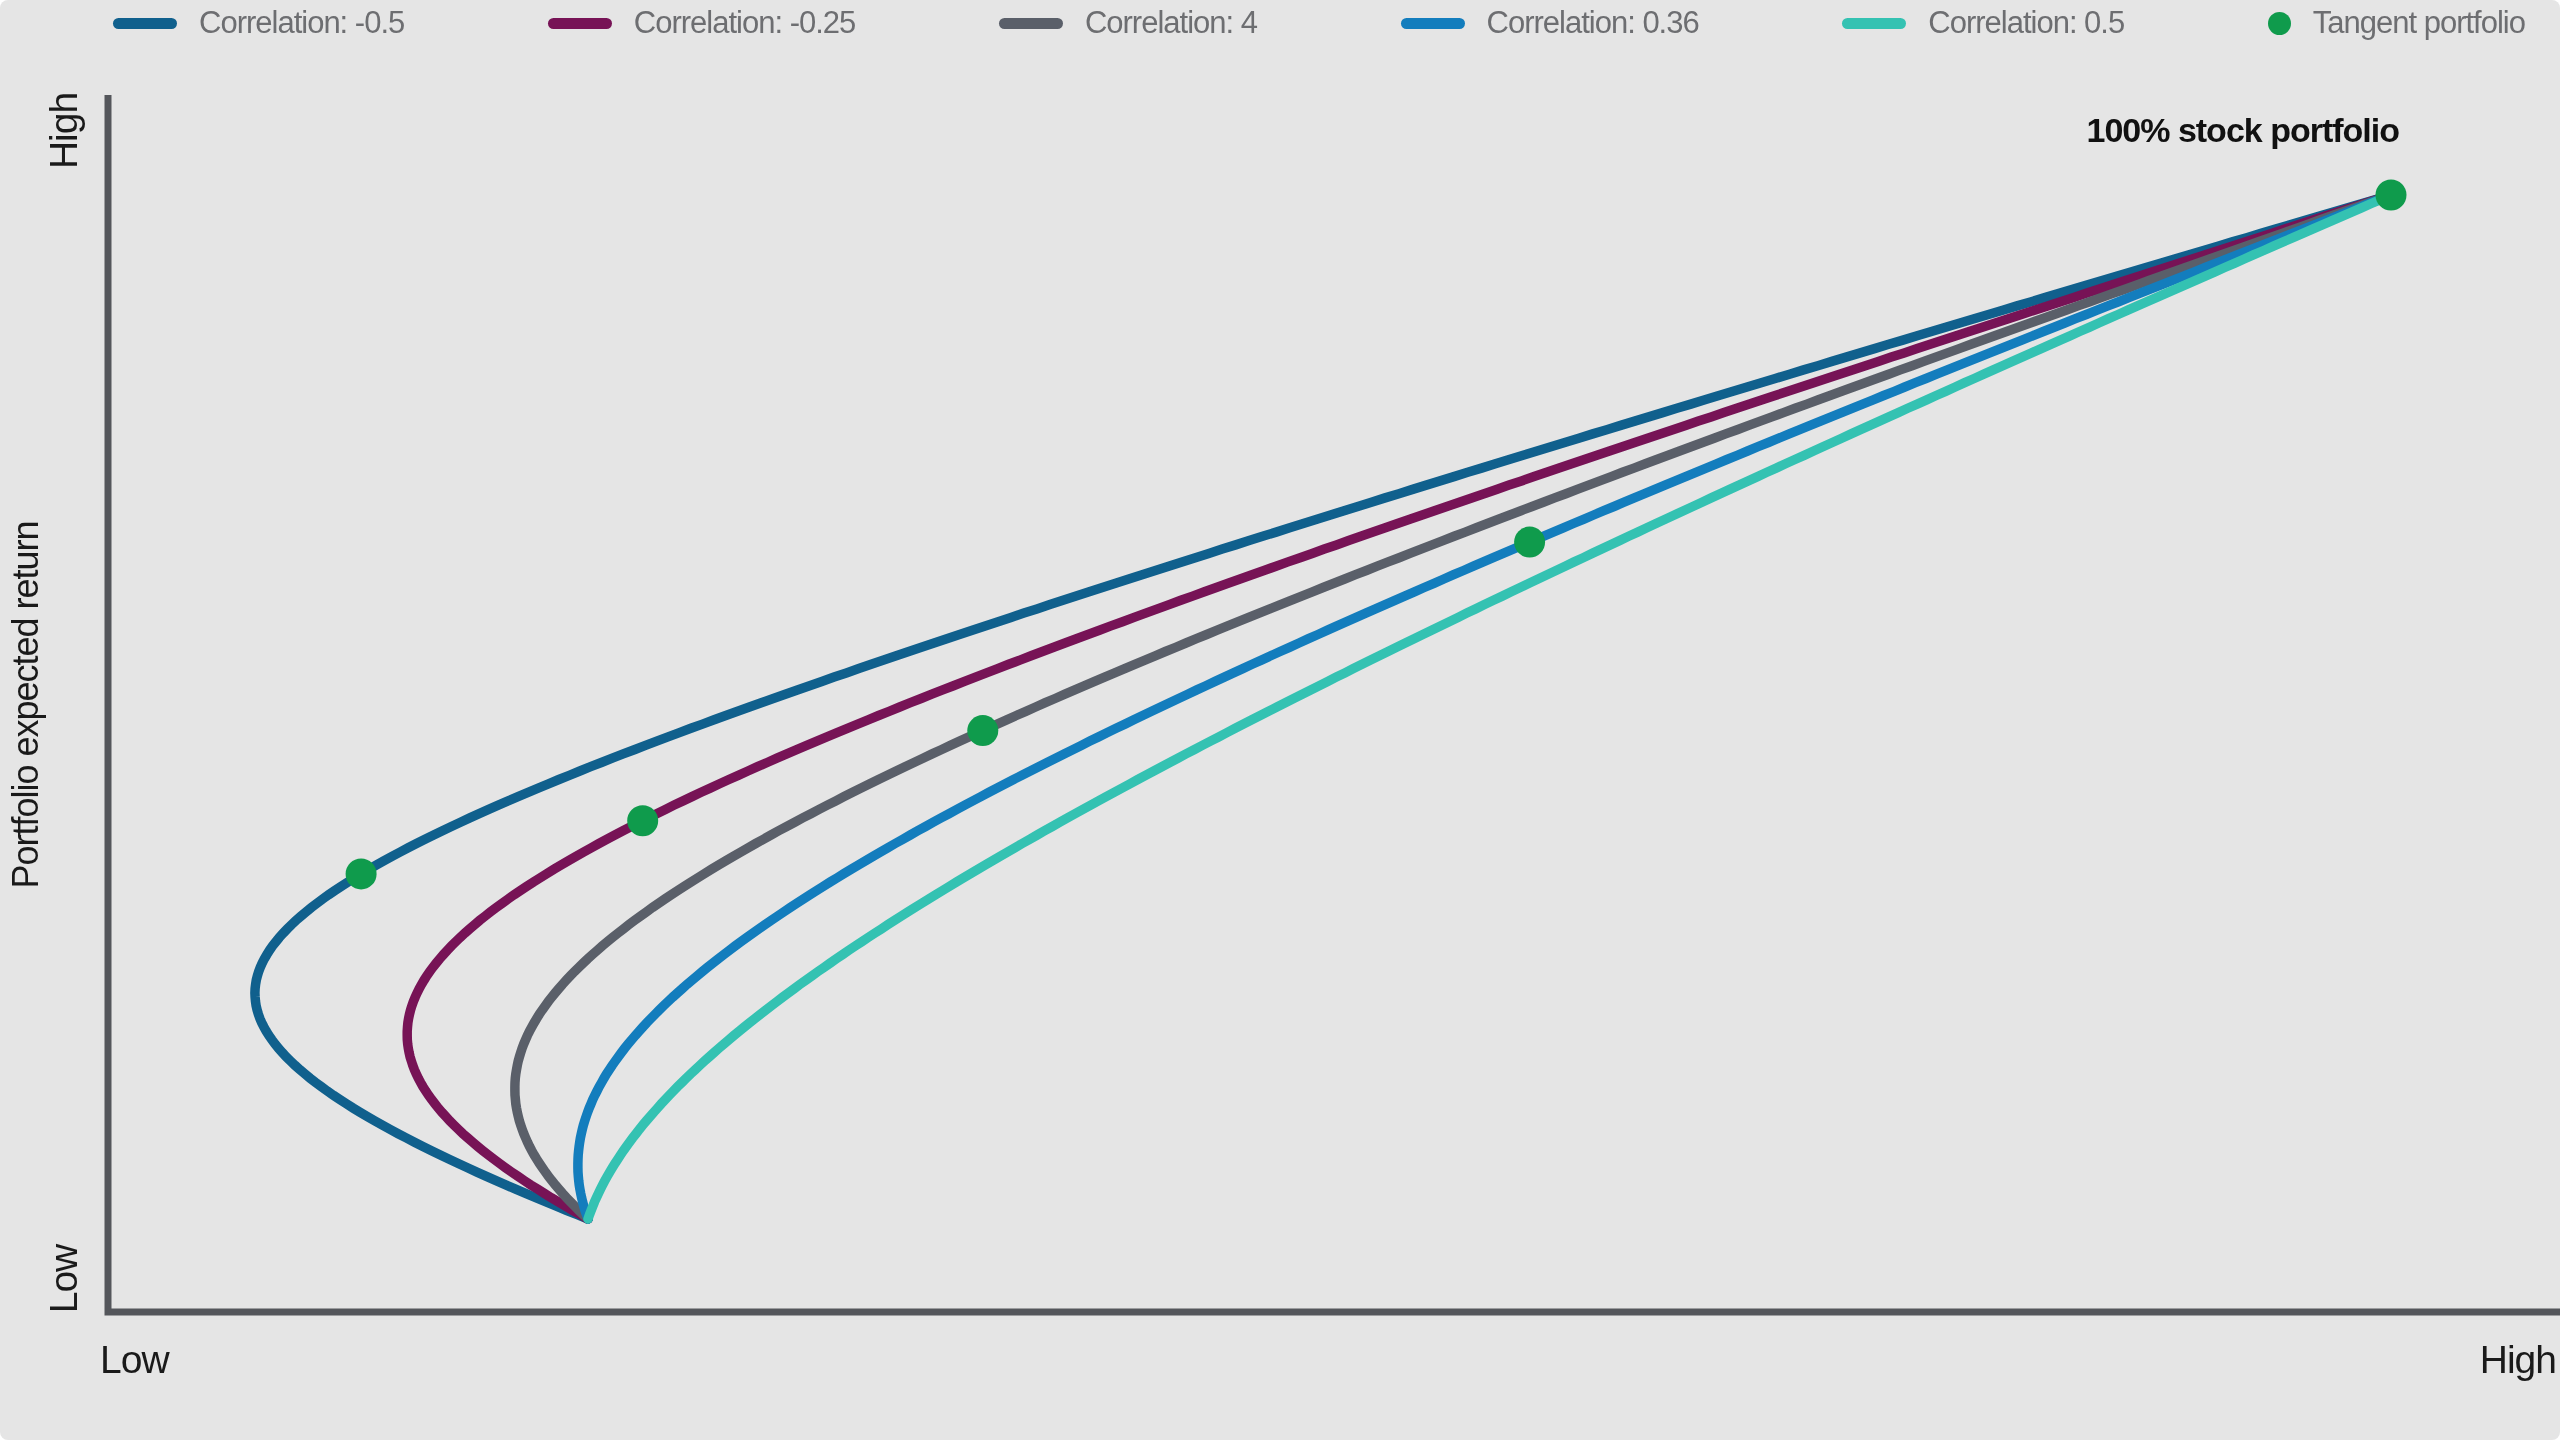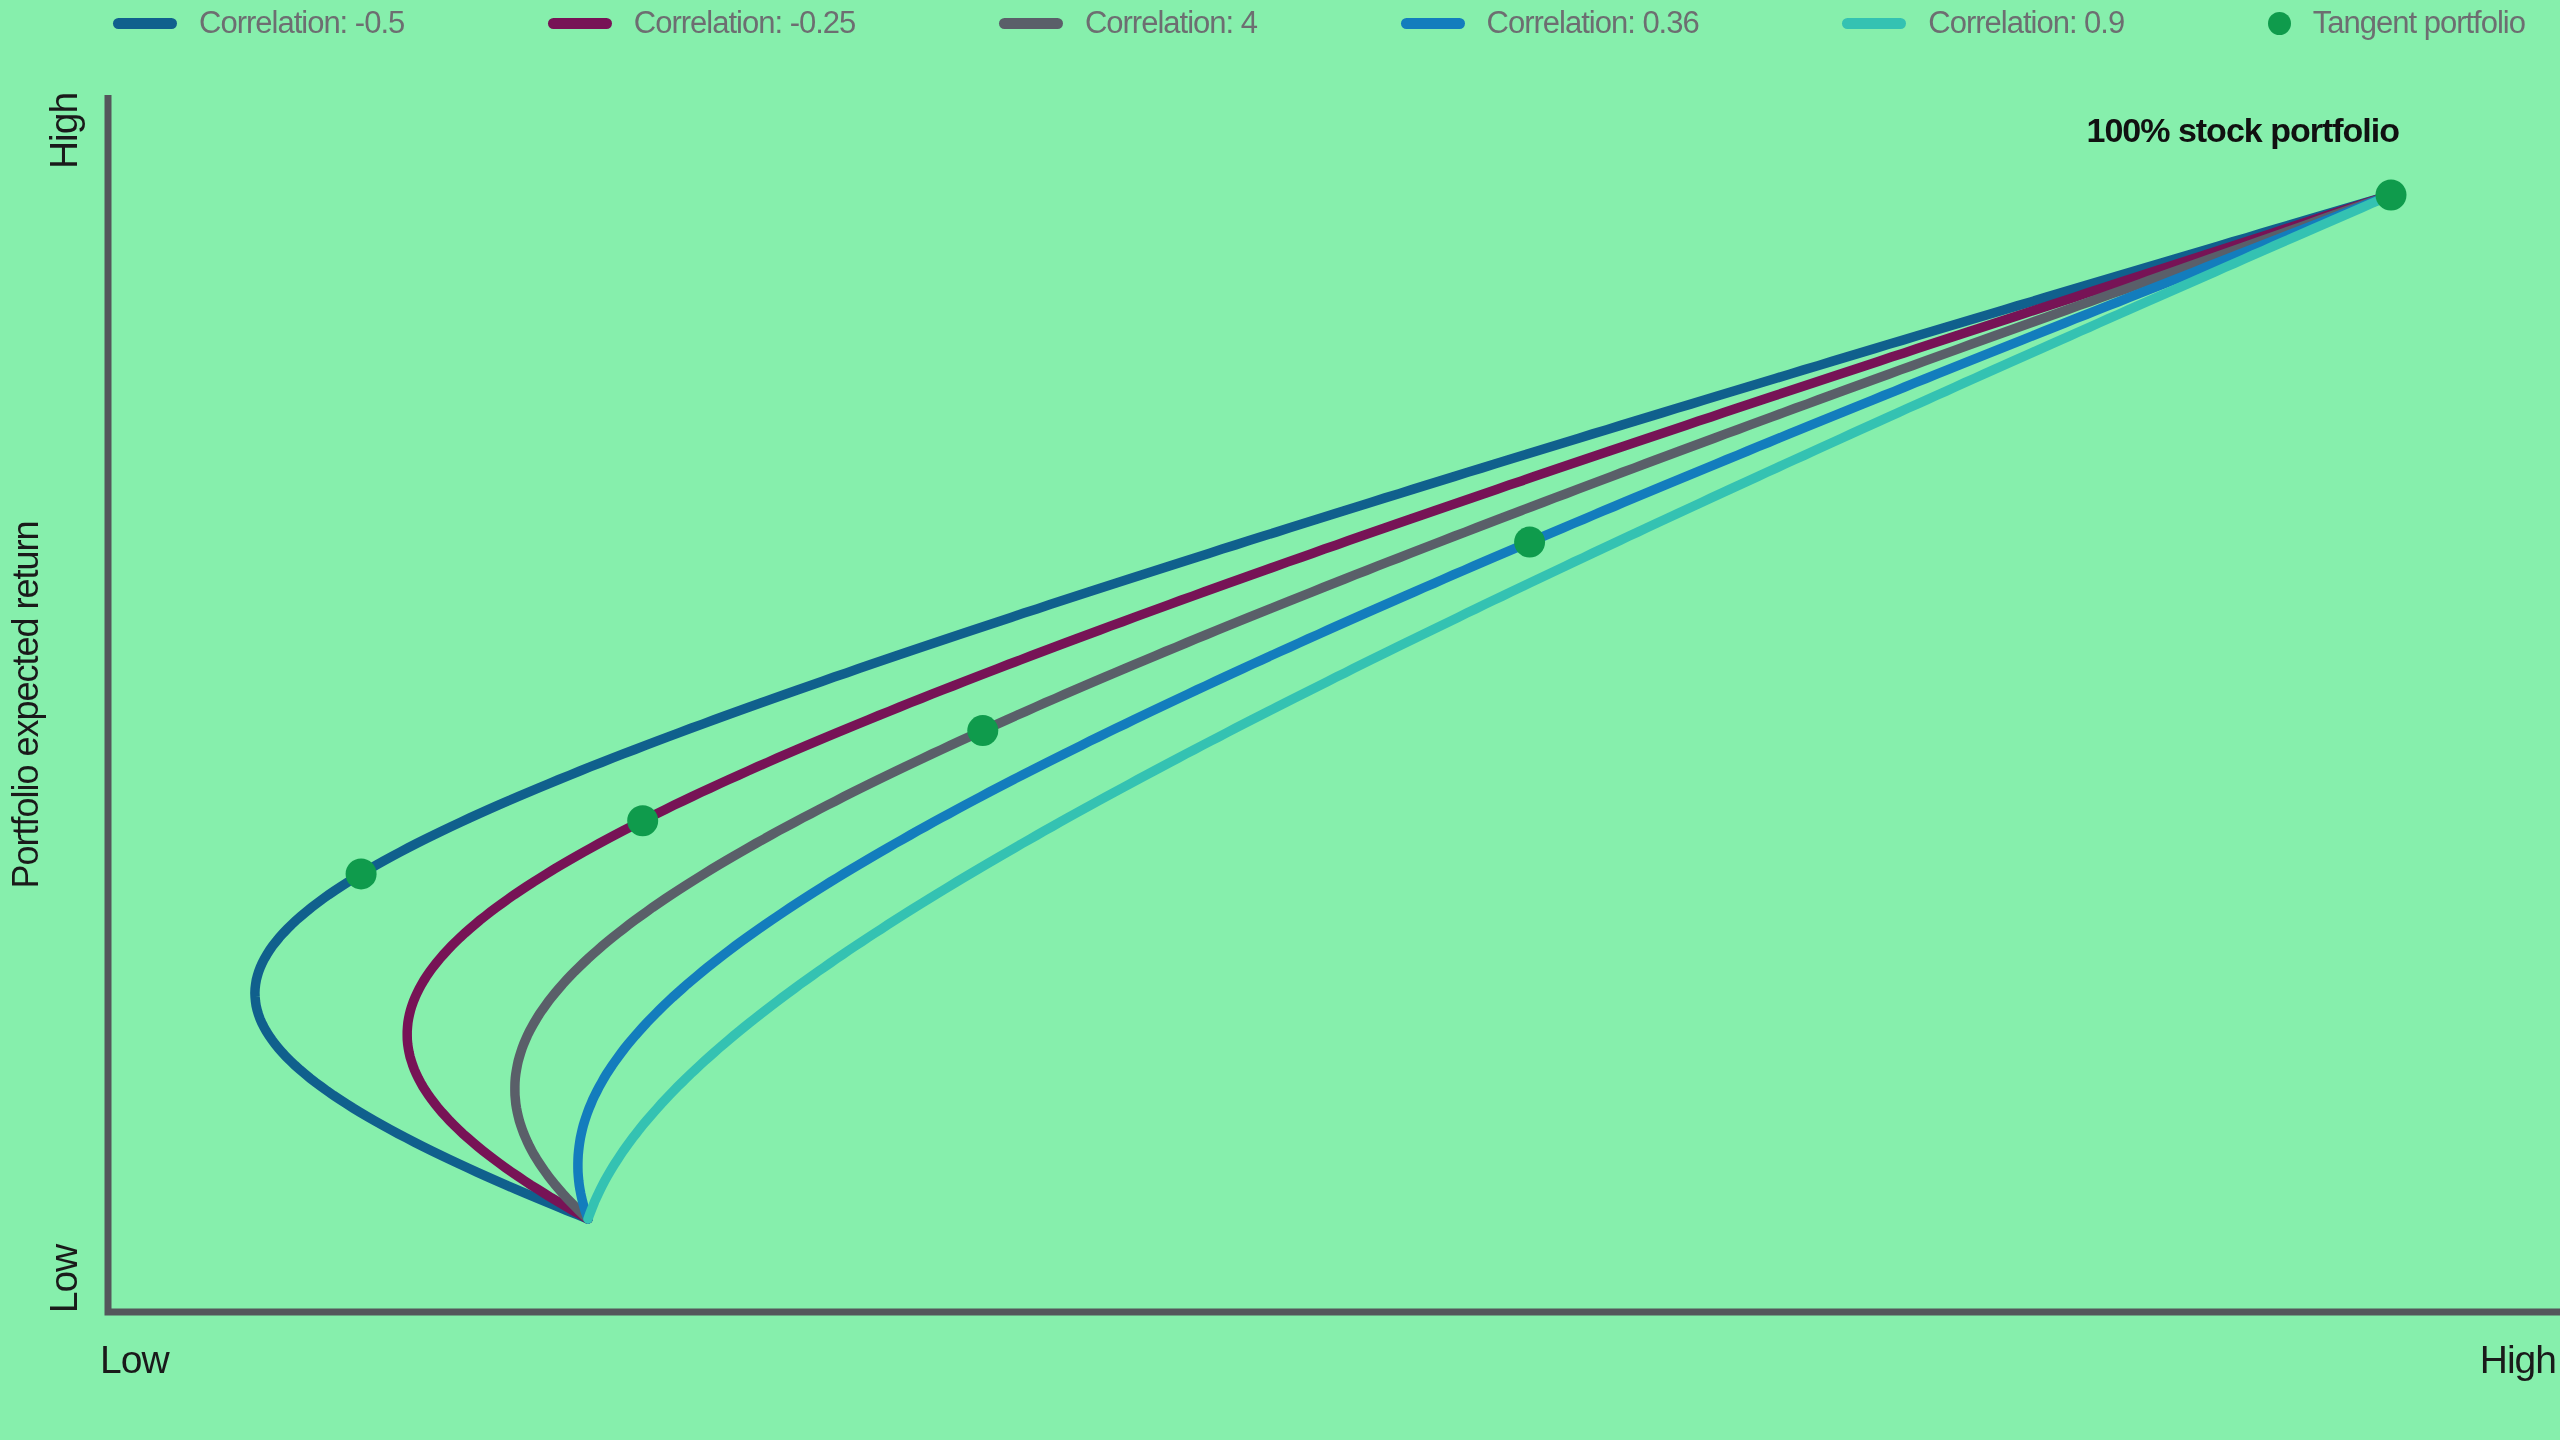--- a/index.html
+++ b/index.html
@@ -1,19 +1,20 @@
 <!DOCTYPE html>
 <html><head>
 <meta charset="utf-8">
 <style>
   html, body { margin:0; padding:0; background:#ffffff; overflow:hidden; }
   .stage {
-    position:relative; width:2560px; height:1440px; background:#86efac;
+    position:relative; width:2560px; height:1440px; background:#e5e5e5;
     font-family:"Liberation Sans", sans-serif; overflow:hidden;
     transform-origin:0 0;
+    border-radius:8px;
   }
   
   .legend {
     position:absolute; left:113px; right:35px; top:2px; height:42px;
     display:flex; justify-content:space-between; align-items:center;
   }
   .legend-item { display:flex; align-items:center; gap:22px; }
   .swatch { width:64px; height:11px; border-radius:6px; background:#999; flex:0 0 auto; }
   .swatch.dot { width:23px; height:23px; border-radius:50%; }
   .legend-label {
@@ -51,21 +52,21 @@
     <div class="legend-item">
       <span class="swatch" style="background: rgb(90, 95, 105);"></span>
       <span class="legend-label">Correlation: 4</span>
     </div>
     <div class="legend-item">
       <span class="swatch" style="background: rgb(19, 125, 189);"></span>
       <span class="legend-label">Correlation: 0.36</span>
     </div>
     <div class="legend-item">
       <span class="swatch" style="background: rgb(52, 194, 178);"></span>
-      <span class="legend-label">Correlation: 0.9</span>
+      <span class="legend-label">Correlation: 0.5</span>
     </div>
     <div class="legend-item">
       <span class="swatch dot" style="background: rgb(15, 155, 76);"></span>
       <span class="legend-label">Tangent portfolio</span>
     </div>
   </div>
 
   <svg id="plot" class="plot" width="2560" height="1440" viewBox="0 0 2560 1440">
       <path d="M 108 95 L 108 1312 L 2560 1312" fill="none" stroke="#54565b" stroke-width="7"></path>
       <path d="M 588.0 1219.0 L 577.3 1214.7 L 566.8 1210.5 L 556.3 1206.2 L 546.0 1201.9 L 535.7 1197.7 L 525.6 1193.4 L 515.6 1189.1 L 505.7 1184.9 L 496.0 1180.6 L 486.4 1176.3 L 476.9 1172.1 L 467.5 1167.8 L 458.3 1163.5 L 449.2 1159.3 L 440.3 1155.0 L 431.5 1150.7 L 422.9 1146.5 L 414.5 1142.2 L 406.2 1137.9 L 398.1 1133.7 L 390.1 1129.4 L 382.4 1125.1 L 374.8 1120.9 L 367.4 1116.6 L 360.2 1112.3 L 353.2 1108.1 L 346.4 1103.8 L 339.8 1099.5 L 333.4 1095.3 L 327.2 1091.0 L 321.3 1086.7 L 315.6 1082.5 L 310.1 1078.2 L 304.9 1073.9 L 299.9 1069.7 L 295.1 1065.4 L 290.6 1061.1 L 286.3 1056.9 L 282.3 1052.6 L 278.6 1048.3 L 275.1 1044.1 L 271.9 1039.8 L 268.9 1035.5 L 266.3 1031.3 L 263.9 1027.0 L 261.7 1022.7 L 259.9 1018.5 L 258.4 1014.2 L 257.1 1009.9 L 256.1 1005.7 L 255.5 1001.4 L 255.1 997.1 L 254.9 992.9 L 255.1 988.6 L 255.6 984.3 L 256.3 980.1 L 257.4 975.8 L 258.7 971.5 L 260.3 967.3 L 262.2 963.0 L 264.4 958.7 L 266.9 954.5 L 269.6 950.2 L 272.6 945.9 L 275.9 941.7 L 279.4 937.4 L 283.3 933.1 L 287.3 928.9 L 291.6 924.6 L 296.2 920.3 L 301.0 916.1 L 306.1 911.8 L 311.4 907.5 L 317.0 903.3 L 322.7 899.0 L 328.7 894.7 L 334.9 890.5 L 341.4 886.2 L 348.0 881.9 L 354.9 877.7 L 361.9 873.4 L 369.2 869.1 L 376.6 864.9 L 384.2 860.6 L 392.0 856.3 L 400.0 852.1 L 408.2 847.8 L 416.5 843.5 L 425.0 839.3 L 433.7 835.0 L 442.5 830.7 L 451.4 826.5 L 460.5 822.2 L 469.8 817.9 L 479.2 813.7 L 488.7 809.4 L 498.3 805.1 L 508.1 800.9 L 518.0 796.6 L 528.1 792.3 L 538.2 788.1 L 548.5 783.8 L 558.9 779.5 L 569.3 775.3 L 579.9 771.0 L 590.6 766.7 L 601.4 762.5 L 612.3 758.2 L 623.2 753.9 L 634.3 749.7 L 645.5 745.4 L 656.7 741.1 L 668.0 736.9 L 679.4 732.6 L 690.9 728.3 L 702.5 724.1 L 714.1 719.8 L 725.8 715.5 L 737.6 711.3 L 749.4 707.0 L 761.3 702.7 L 773.3 698.5 L 785.3 694.2 L 797.4 689.9 L 809.6 685.7 L 821.8 681.4 L 834.1 677.1 L 846.4 672.9 L 858.8 668.6 L 871.2 664.3 L 883.7 660.1 L 896.2 655.8 L 908.8 651.5 L 921.4 647.3 L 934.1 643.0 L 946.8 638.7 L 959.5 634.5 L 972.3 630.2 L 985.2 625.9 L 998.1 621.7 L 1011.0 617.4 L 1023.9 613.1 L 1036.9 608.9 L 1049.9 604.6 L 1063.0 600.3 L 1076.1 596.1 L 1089.2 591.8 L 1102.4 587.5 L 1115.6 583.3 L 1128.8 579.0 L 1142.1 574.7 L 1155.4 570.5 L 1168.7 566.2 L 1182.0 561.9 L 1195.4 557.7 L 1208.8 553.4 L 1222.2 549.1 L 1235.7 544.9 L 1249.1 540.6 L 1262.6 536.3 L 1276.2 532.1 L 1289.7 527.8 L 1303.3 523.5 L 1316.9 519.3 L 1330.5 515.0 L 1344.1 510.7 L 1357.8 506.5 L 1371.4 502.2 L 1385.1 497.9 L 1398.9 493.7 L 1412.6 489.4 L 1426.3 485.1 L 1440.1 480.9 L 1453.9 476.6 L 1467.7 472.3 L 1481.5 468.1 L 1495.4 463.8 L 1509.2 459.5 L 1523.1 455.3 L 1537.0 451.0 L 1550.9 446.7 L 1564.8 442.5 L 1578.8 438.2 L 1592.7 433.9 L 1606.7 429.7 L 1620.7 425.4 L 1634.7 421.1 L 1648.7 416.9 L 1662.7 412.6 L 1676.8 408.3 L 1690.8 404.1 L 1704.9 399.8 L 1718.9 395.5 L 1733.0 391.3 L 1747.1 387.0 L 1761.2 382.7 L 1775.3 378.5 L 1789.5 374.2 L 1803.6 369.9 L 1817.8 365.7 L 1831.9 361.4 L 1846.1 357.1 L 1860.3 352.9 L 1874.5 348.6 L 1888.7 344.3 L 1902.9 340.1 L 1917.1 335.8 L 1931.4 331.5 L 1945.6 327.3 L 1959.9 323.0 L 1974.1 318.7 L 1988.4 314.5 L 2002.7 310.2 L 2017.0 305.9 L 2031.3 301.7 L 2045.6 297.4 L 2059.9 293.1 L 2074.2 288.9 L 2088.5 284.6 L 2102.9 280.3 L 2117.2 276.1 L 2131.6 271.8 L 2145.9 267.5 L 2160.3 263.3 L 2174.6 259.0 L 2189.0 254.7 L 2203.4 250.5 L 2217.8 246.2 L 2232.2 241.9 L 2246.6 237.7 L 2261.0 233.4 L 2275.4 229.1 L 2289.9 224.9 L 2304.3 220.6 L 2318.7 216.3 L 2333.2 212.1 L 2347.6 207.8 L 2362.1 203.5 L 2376.5 199.3 L 2391.0 195.0" fill="none" stroke="#10608d" stroke-width="9.5" stroke-linecap="round"></path>

